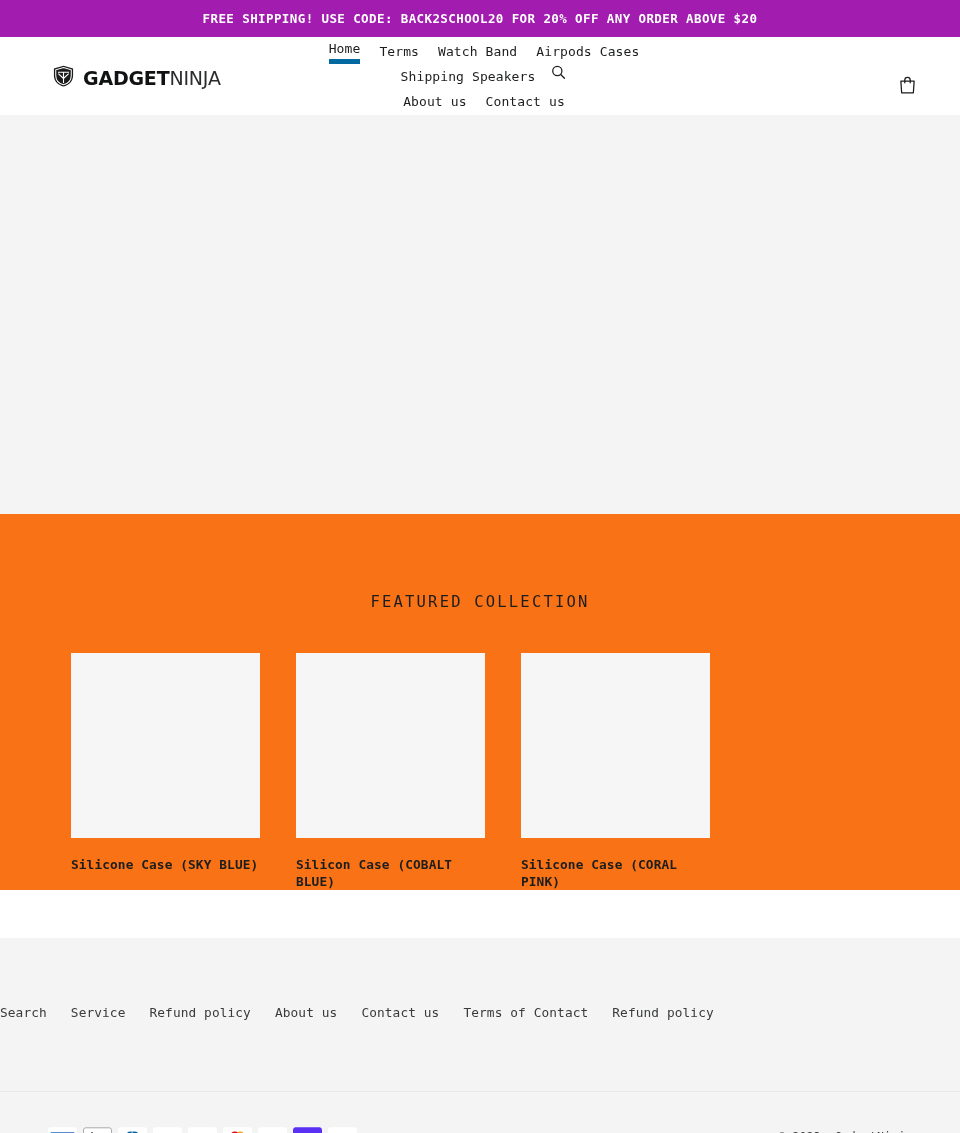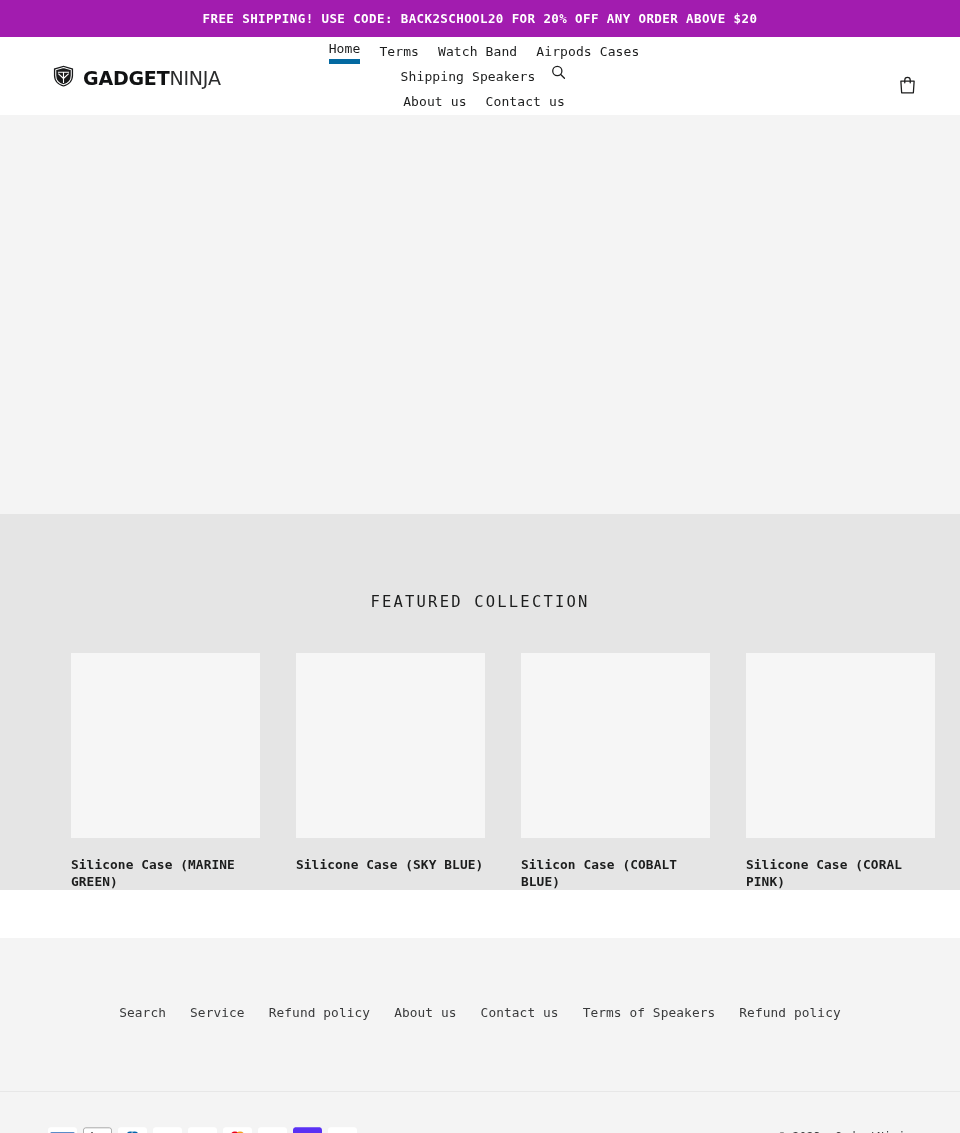--- a/index.html
+++ b/index.html
@@ -127,21 +127,21 @@
   }
 
   
   .hero {
     height: 399px;
     background: #f4f4f4;
   }
 
   
   .featured {
-    background: #e5e5e5;
+    background: #f97316;
     padding-top: 79px;
   }
   .section-title {
     text-align: center;
     font-size: 15.5px;
     font-weight: 400;
     letter-spacing: 2.2px;
     color: #1c1d1d;
     margin-bottom: 42px;
   }
@@ -171,21 +171,21 @@
 
   
   .site-footer {
     margin-top: 48px;
     background: #f4f4f4;
     height: 243px;
     position: relative;
   }
   .footer-nav {
     display: flex;
-    justify-content: center;
+    justify-content: flex-start;
     align-items: center;
     column-gap: 24px;
     padding-top: 67px;
   }
   .footer-link {
     font-size: 12.8px;
     color: #3a3b3c;
     text-decoration: none;
     letter-spacing: 0.1px;
     white-space: nowrap;
@@ -275,24 +275,20 @@
     </span>
   </button>
 </header>
 
 <section class="hero"></section>
 
 <section class="featured">
   <h2 class="section-title">FEATURED COLLECTION</h2>
 
   <div class="product-grid">
-    <a class="product-card" href="#">
-      <div class="product-image"></div>
-      <div class="product-title">Silicone Case (MARINE GREEN)</div>
-    </a>
     <a class="product-card" href="#">
       <div class="product-image"></div>
       <div class="product-title">Silicone Case (SKY BLUE)</div>
     </a>
     <a class="product-card" href="#">
       <div class="product-image"></div>
       <div class="product-title">Silicon Case (COBALT BLUE)</div>
     </a>
     <a class="product-card" href="#">
       <div class="product-image"></div>
@@ -302,21 +298,21 @@
 </section>
 
 <footer class="site-footer">
 
   <nav class="footer-nav">
     <a class="footer-link" href="#">Search</a>
     <a class="footer-link" href="#">Service</a>
     <a class="footer-link" href="#">Refund policy</a>
     <a class="footer-link" href="#">About us</a>
     <a class="footer-link" href="#">Contact us</a>
-    <a class="footer-link" href="#">Terms of Speakers</a>
+    <a class="footer-link" href="#">Terms of Contact</a>
     <a class="footer-link" href="#">Refund policy</a>
   </nav>
 
   <div class="footer-bottom">
 
     <ul class="payment-list">
       <li>
         <svg class="pay-icon" viewBox="0 0 38 24" aria-hidden="true">
           <rect width="38" height="24" rx="3" fill="#ffffff"></rect>
           <rect x="3" y="6.5" width="32" height="11" rx="1.5" fill="#2567b8"></rect>

